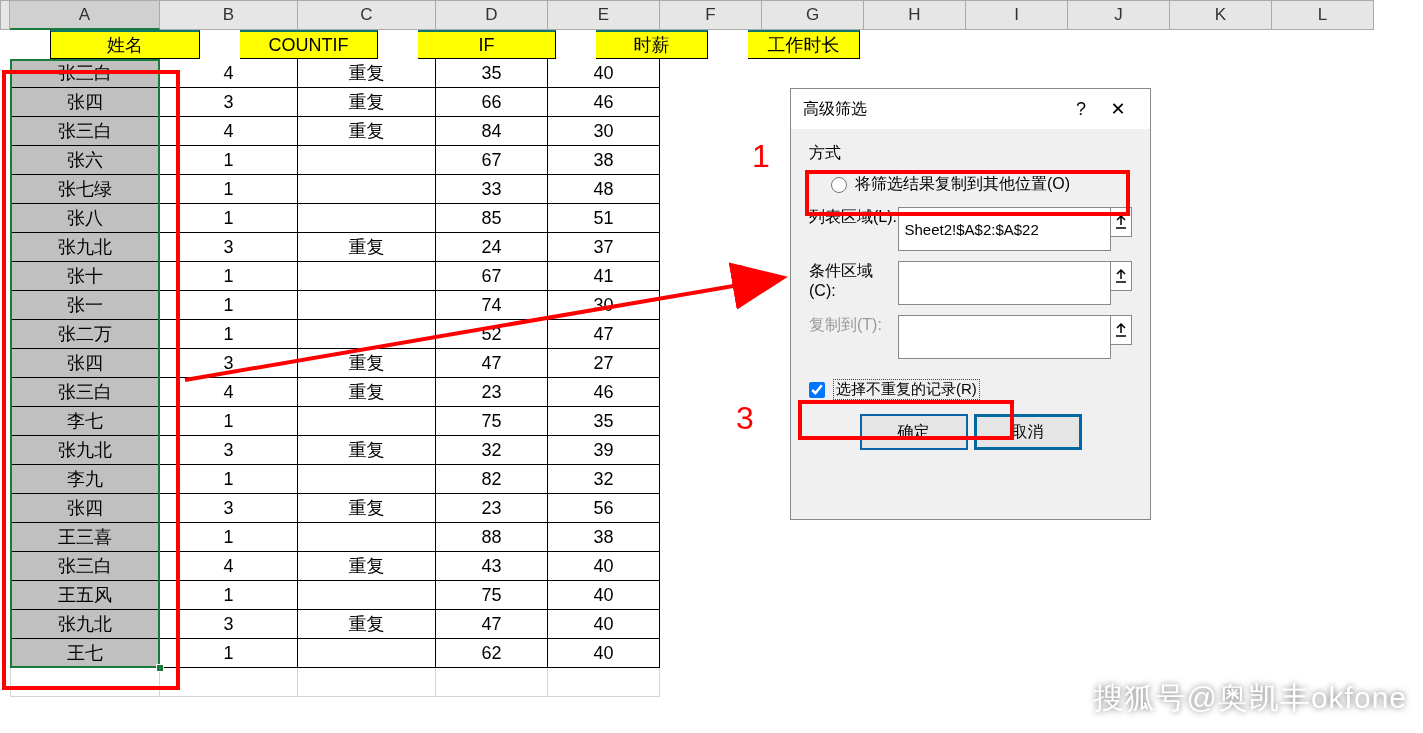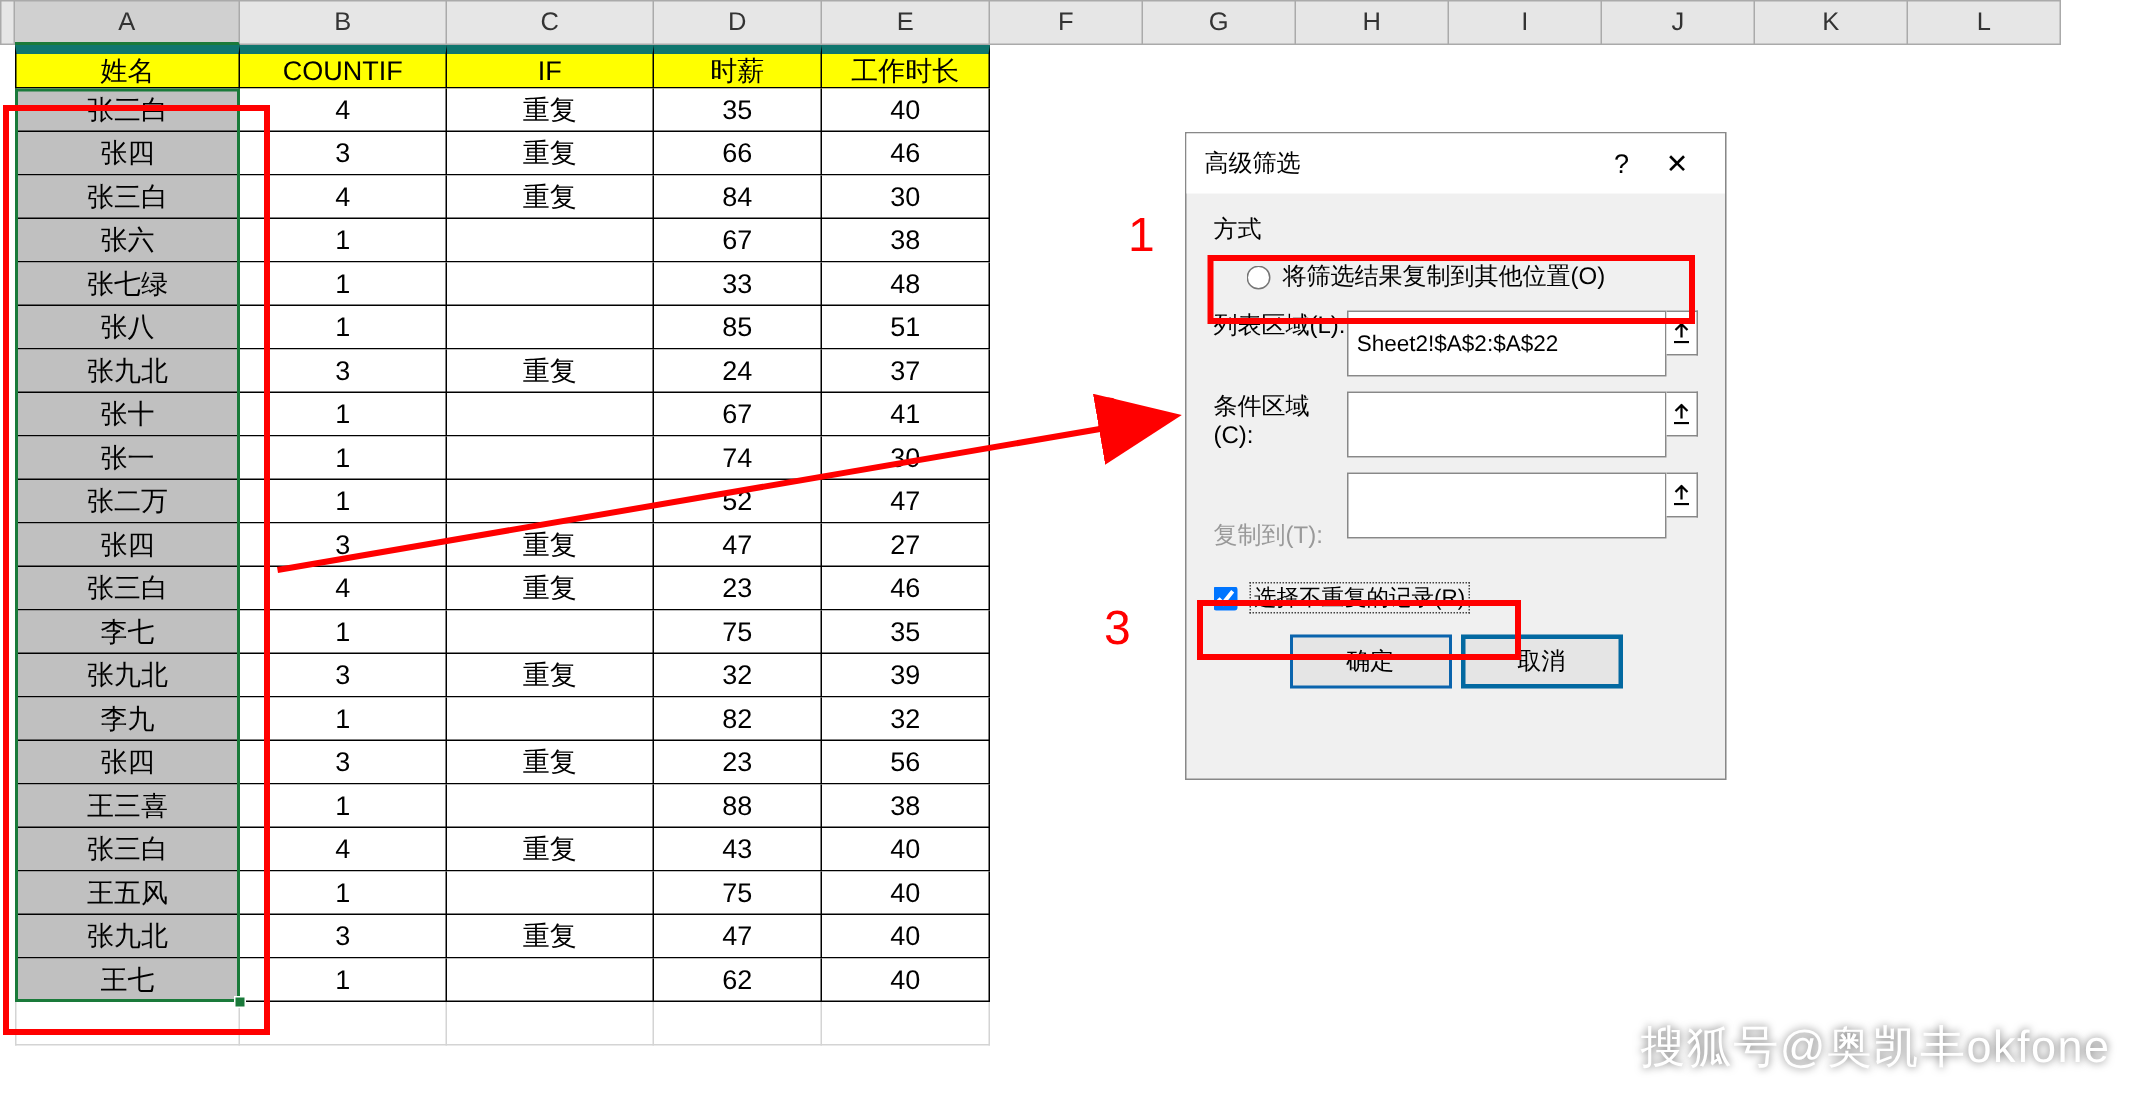--- a/index.html
+++ b/index.html
@@ -4,41 +4,41 @@
 <style>
 *{box-sizing:border-box;margin:0;padding:0;}
 body{font-family:"Microsoft YaHei",SimSun,Arial,sans-serif;font-size:16px;background:#fff;position:relative;width:1423px;height:733px;overflow:hidden;}
 .sheet{position:absolute;left:0;top:0;}
 .col-headers{display:flex;height:30px;}
 .col-header{background:#e6e6e6;border:1px solid #aaa;border-left:none;display:flex;align-items:center;justify-content:center;color:#333;font-size:17px;}
 .col-header.sel{background:#d0d0d0;border-bottom:2px solid #1a7a3a;}
 .grid{position:absolute;left:10px;top:30px;}
 .grow{display:flex;height:29px;}
 .cell{border:1px solid #000;border-left:none;border-top:none;display:flex;align-items:center;justify-content:center;font-size:18px;background:#fff;}
-.grow.hdr .cell{background:#ffff00;border-top:6px solid #0f766e;}
+.grow.hdr .cell{background:#ffff00;border-top:2px solid #0f766e;margin-left:40px;}
 .cell.ca{background:#c0c0c0;border-left:1px solid #000;}
 .grow.hdr .cell.ca{background:#ffff00;}
 .plain-cell{border-right:1px solid #d4d4d4;border-bottom:1px solid #d4d4d4;height:29px;}
 .selbox{position:absolute;border:2px solid #1a7a3a;pointer-events:none;}
 .selhandle{position:absolute;width:8px;height:8px;background:#1a7a3a;border:1px solid #fff;}
 .redbox{position:absolute;border:4px solid #ff0000;pointer-events:none;}
 .redtxt{position:absolute;color:#ff0000;font-size:32px;font-weight:400;}
 svg.arrow{position:absolute;pointer-events:none;}
 .dialog{position:absolute;left:790px;top:88px;width:361px;height:432px;background:#f0f0f0;border:1px solid #888;font-size:15px;}
 .dlg-title{height:40px;display:flex;align-items:center;padding:0 12px;background:#fff;}
 .dlg-title .t{flex:1;font-size:16px;}
 .dlg-title .help{width:34px;text-align:center;font-size:18px;cursor:pointer;}
 .dlg-title .close{width:40px;text-align:center;font-size:18px;cursor:pointer;}
 .dlg-body{padding:10px 18px;}
 .grp-lbl{margin:4px 0 10px 0;font-size:16px;}
 .radio-row{display:flex;align-items:center;margin:8px 0 12px 22px;font-size:16px;}
 .radio-row input{width:16px;height:16px;margin-right:8px;}
 .field-row{display:flex;margin:10px 0;}
 .field-row .fl{width:108px;font-size:16px;}
-.field-row.dis .fl{color:#999;margin-top:32px;}
+.field-row.dis .fl{color:#999;}
 .field-row input[type=text]{flex:1;height:44px;border:1px solid #888;padding:0 6px;font-size:15px;background:#fff;}
 .ref-btn{width:26px;height:30px;border:1px solid #888;border-left:none;background:#fff;display:flex;align-items:center;justify-content:center;cursor:pointer;}
 .ref-btn svg{width:12px;height:14px;}
 .chk-row{display:flex;align-items:center;margin:20px 0 14px 0;}
 .chk-row input{width:16px;height:16px;margin-right:8px;}
 .chk-row span{border:1px dotted #444;padding:0 2px;}
 .btns{display:flex;justify-content:center;gap:6px;margin-top:12px;}
 .btns button{width:108px;height:36px;border:3px solid #0369a1;background:#e5e5e5;font-size:16px;cursor:pointer;}
 .btns button.primary{border:2px solid #0a64ad;}
 .watermark{position:absolute;right:16px;bottom:14px;color:#fff;font-size:30px;text-shadow:0 0 6px rgba(0,0,0,.6);font-weight:500;letter-spacing:1px;}

